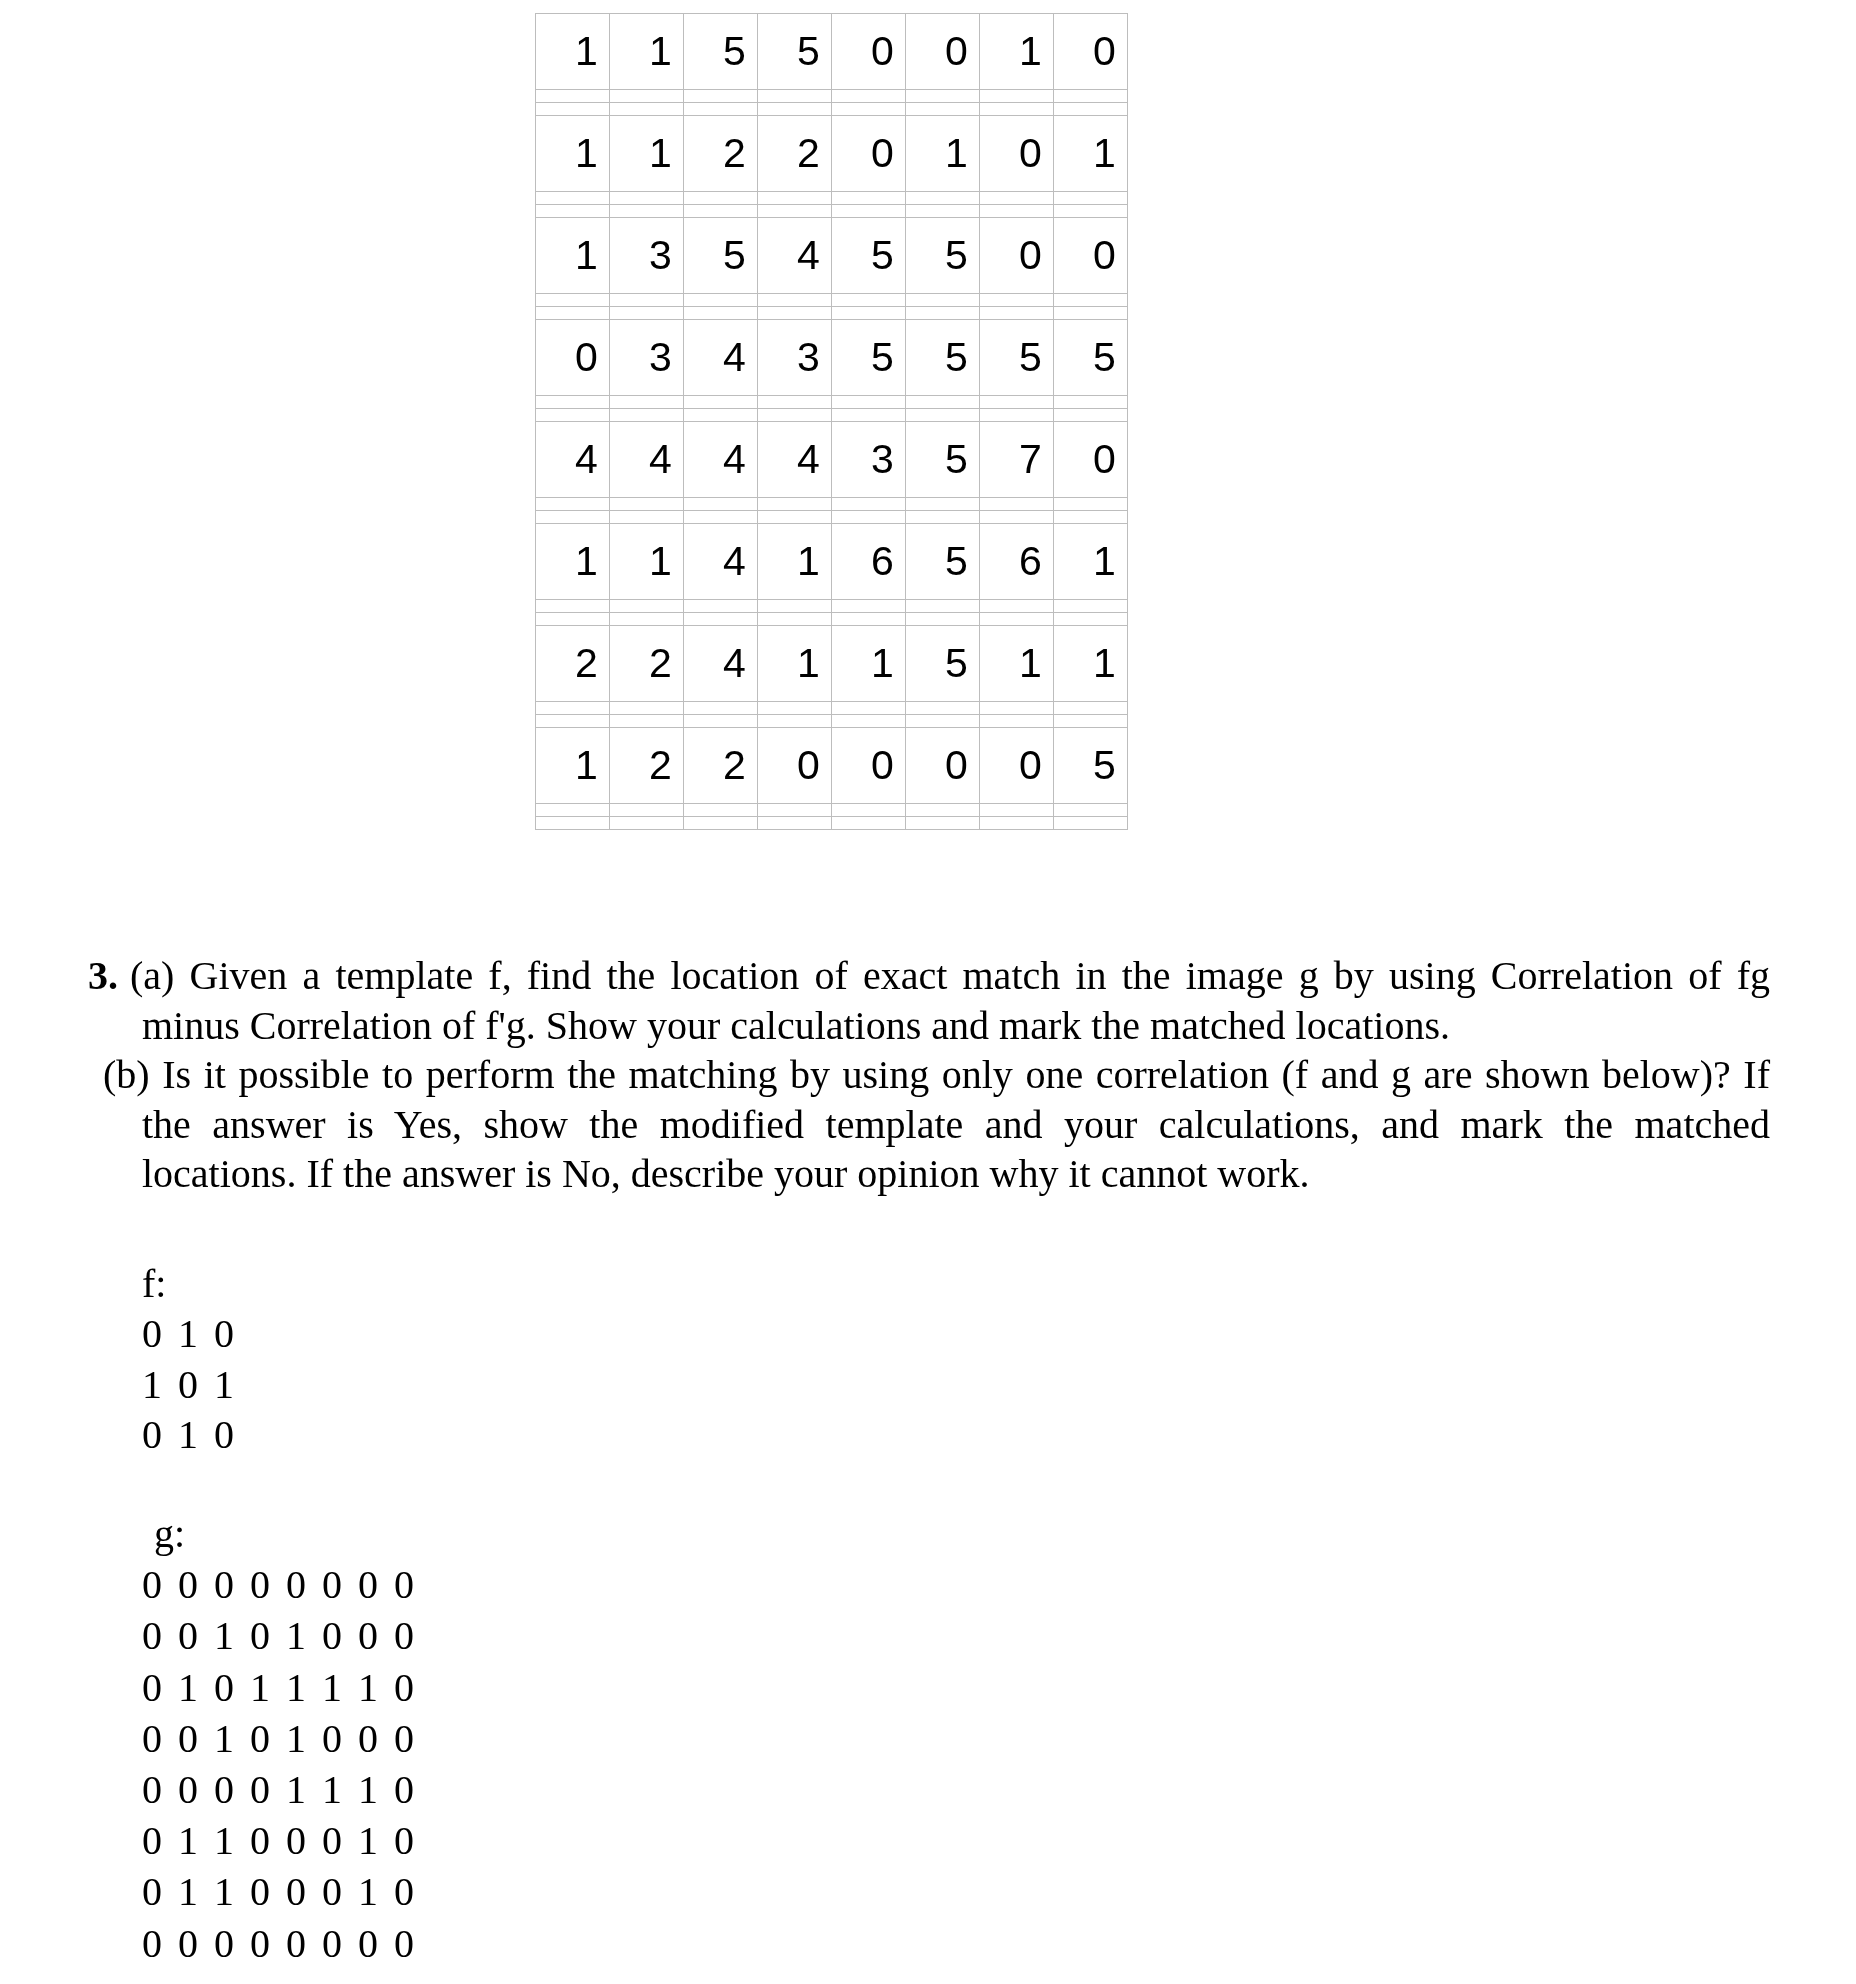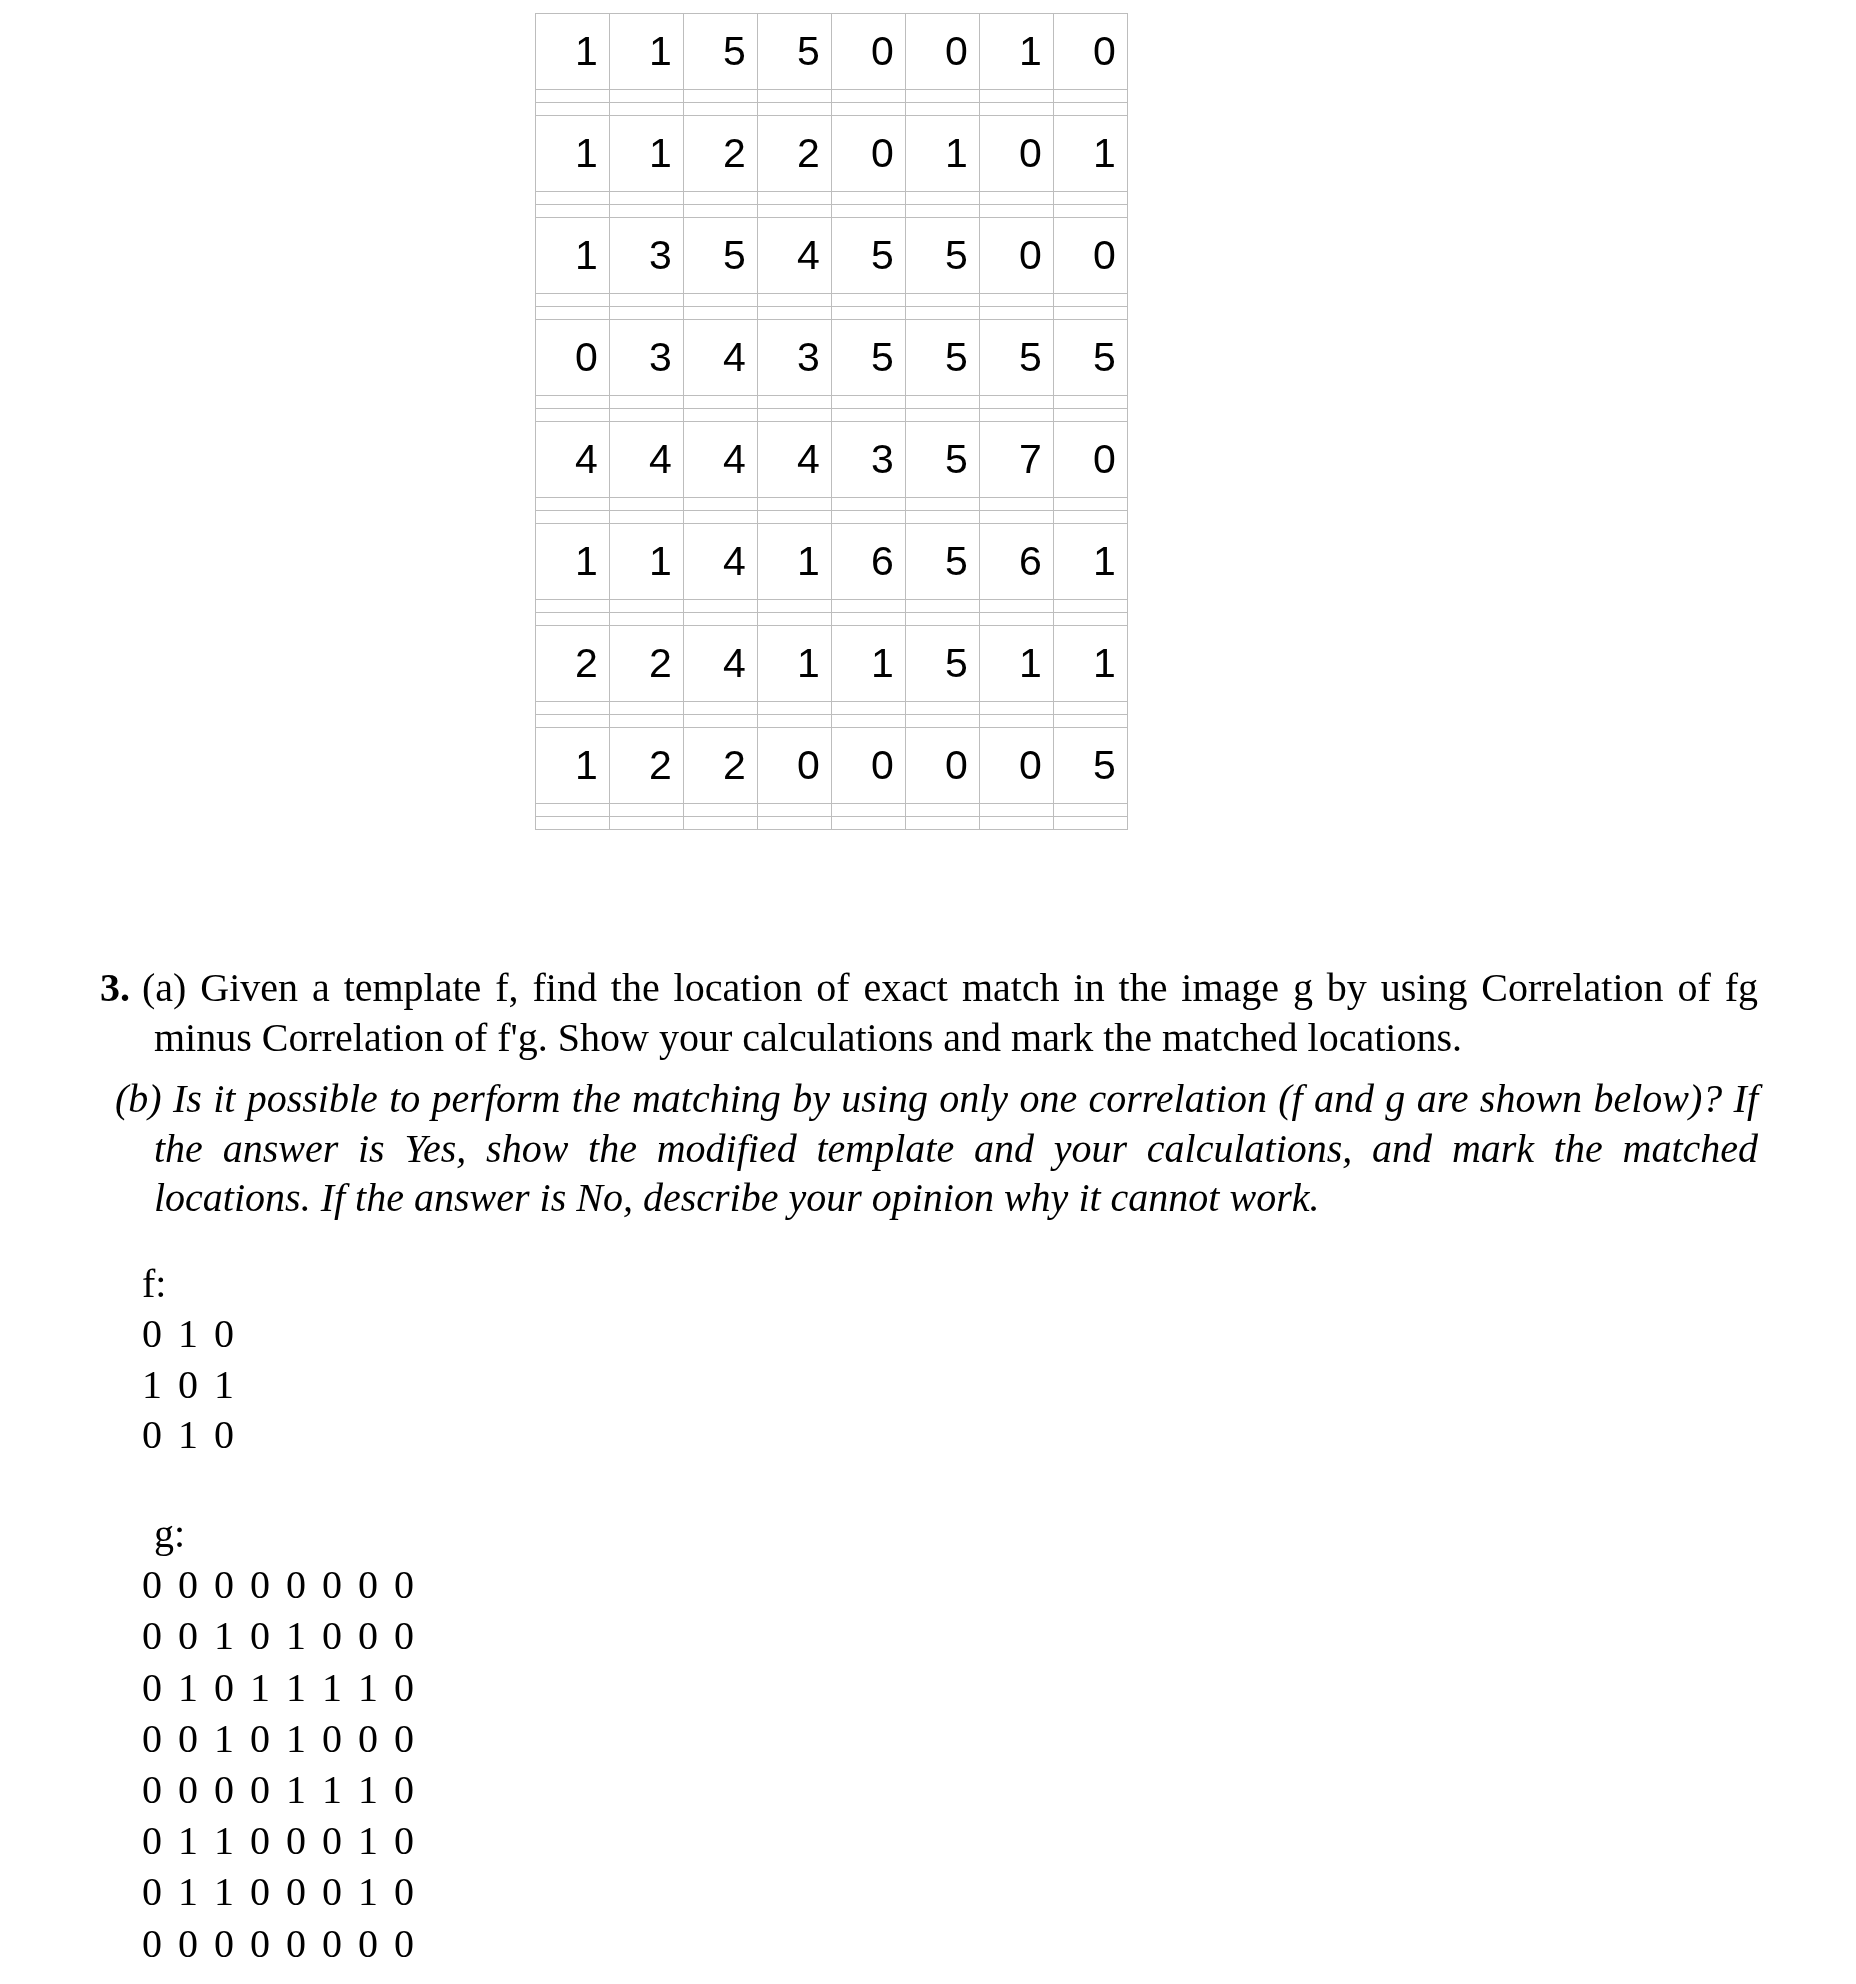--- a/index.html
+++ b/index.html
@@ -51,30 +51,29 @@
   .problem-section {
     position: absolute;
     left: 88px;
     top: 951px;
     width: 1682px;
     font-size: 40px;
     line-height: 1.24;
     text-align: justify;
   }
   .problem-section p {
-    margin: 12px;
+    margin: 0;
   }
   .part-a {
     padding-left: 54px;
     text-indent: -54px;
   }
   .part-b {
     padding-left: 54px;
     text-indent: -39px;
-    font-style: italic;
   }
   .problem-number {
     font-weight: bold;
     margin-right: 12px;
   }
 
   
   .matrix-block {
     position: absolute;
     font-size: 40px;

